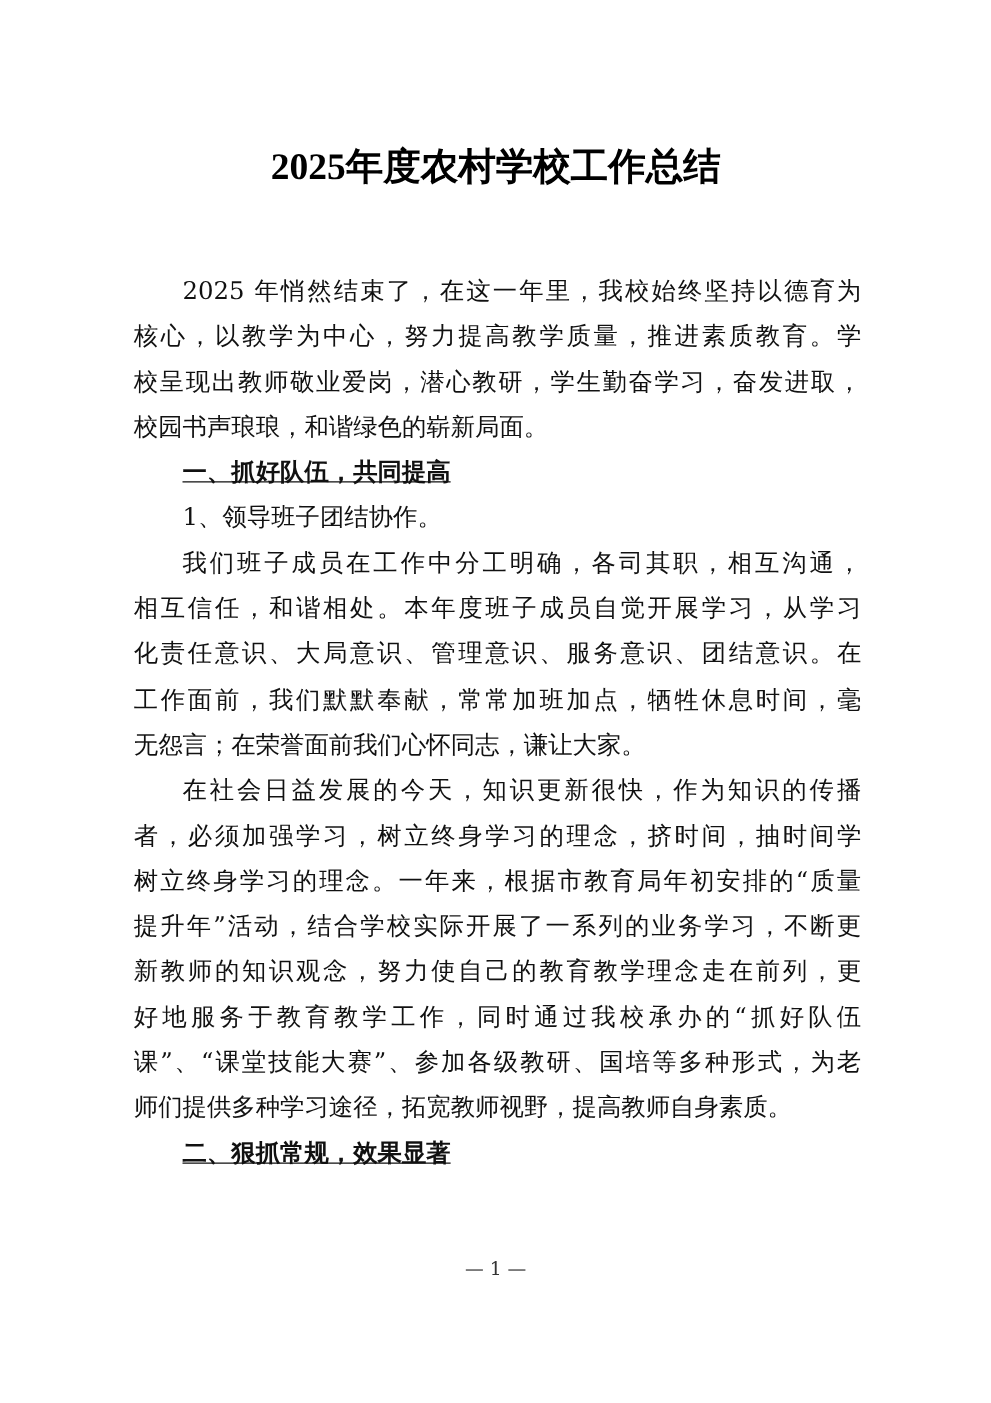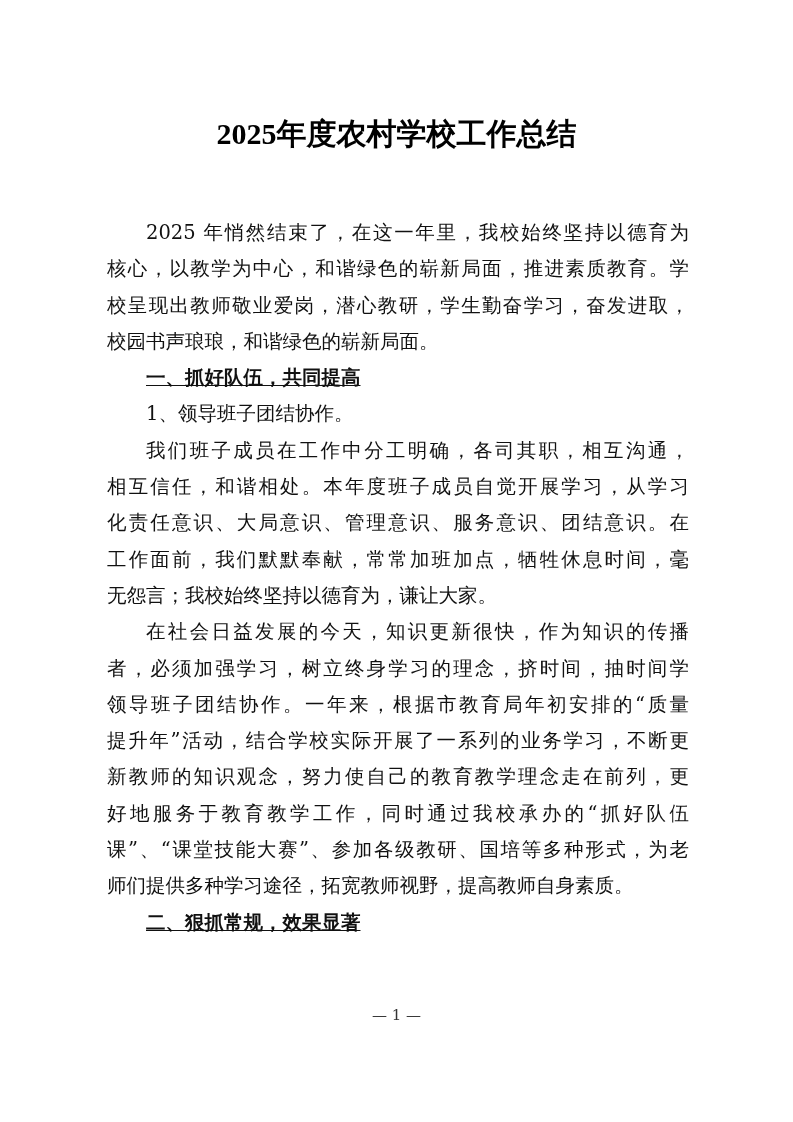--- a/index.html
+++ b/index.html
@@ -15,40 +15,40 @@
 </style>
 </head>
 <body>
 
 <div class="page">
   <div class="title">2025年度农村学校工作总结</div>
 
   <div class="body">
     <div>
       <div class="line indent">2025 年悄然结束了，在这一年里，我校始终坚持以德育为</div>
-      <div class="line">核心，以教学为中心，和谐绿色的崭新局面，推进素质教育。学</div>
+      <div class="line">核心，以教学为中心，努力提高教学质量，推进素质教育。学</div>
       <div class="line">校呈现出教师敬业爱岗，潜心教研，学生勤奋学习，奋发进取，</div>
       <div class="line last">校园书声琅琅，和谐绿色的崭新局面。</div>
     </div>
 
     <div class="heading">一、抓好队伍，共同提高</div>
 
     <div class="line indent last">1、领导班子团结协作。</div>
     <div>
       <div class="line indent">我们班子成员在工作中分工明确，各司其职，相互沟通，</div>
       <div class="line">相互信任，和谐相处。本年度班子成员自觉开展学习，从学习</div>
       <div class="line">化责任意识、大局意识、管理意识、服务意识、团结意识。在</div>
       <div class="line">工作面前，我们默默奉献，常常加班加点，牺牲休息时间，毫</div>
-      <div class="line last">无怨言；我校始终坚持以德育为，谦让大家。</div>
+      <div class="line last">无怨言；在荣誉面前我们心怀同志，谦让大家。</div>
     </div>
 
     <div>
       <div class="line indent">在社会日益发展的今天，知识更新很快，作为知识的传播</div>
       <div class="line">者，必须加强学习，树立终身学习的理念，挤时间，抽时间学</div>
-      <div class="line">领导班子团结协作。一年来，根据市教育局年初安排的“质量</div>
+      <div class="line">树立终身学习的理念。一年来，根据市教育局年初安排的“质量</div>
       <div class="line">提升年”活动，结合学校实际开展了一系列的业务学习，不断更</div>
       <div class="line">新教师的知识观念，努力使自己的教育教学理念走在前列，更</div>
       <div class="line">好地服务于教育教学工作，同时通过我校承办的“抓好队伍</div>
       <div class="line">课”、“课堂技能大赛”、参加各级教研、国培等多种形式，为老</div>
       <div class="line last">师们提供多种学习途径，拓宽教师视野，提高教师自身素质。</div>
     </div>
 
     <div class="heading">二、狠抓常规，效果显著</div>
   </div>
 

